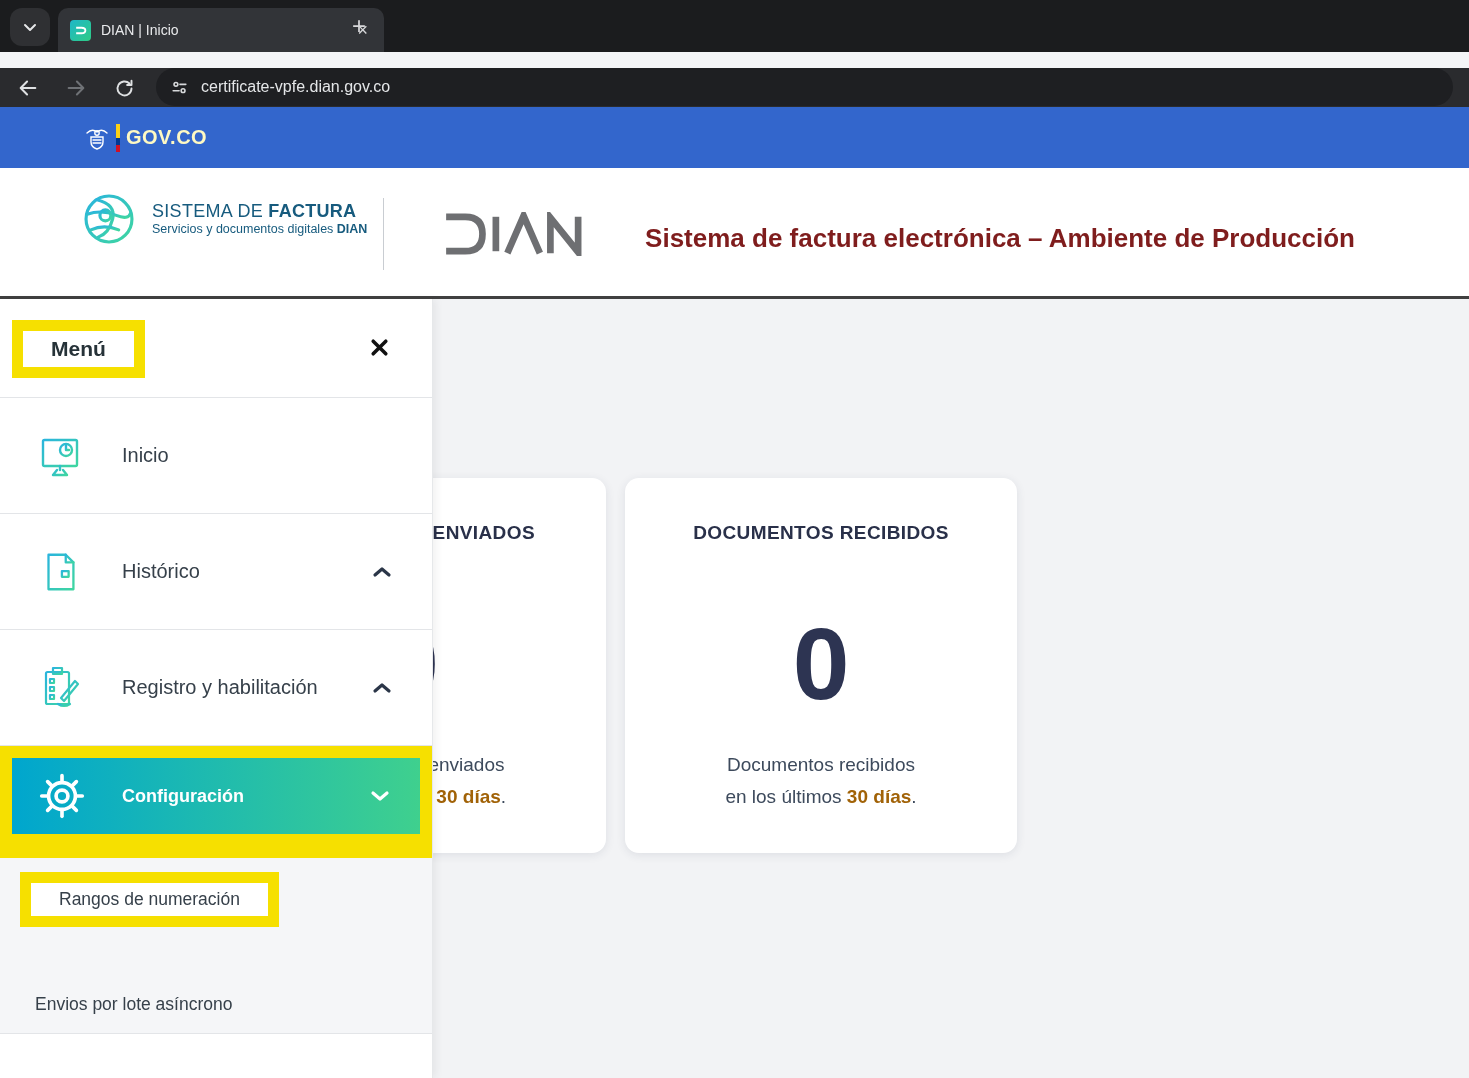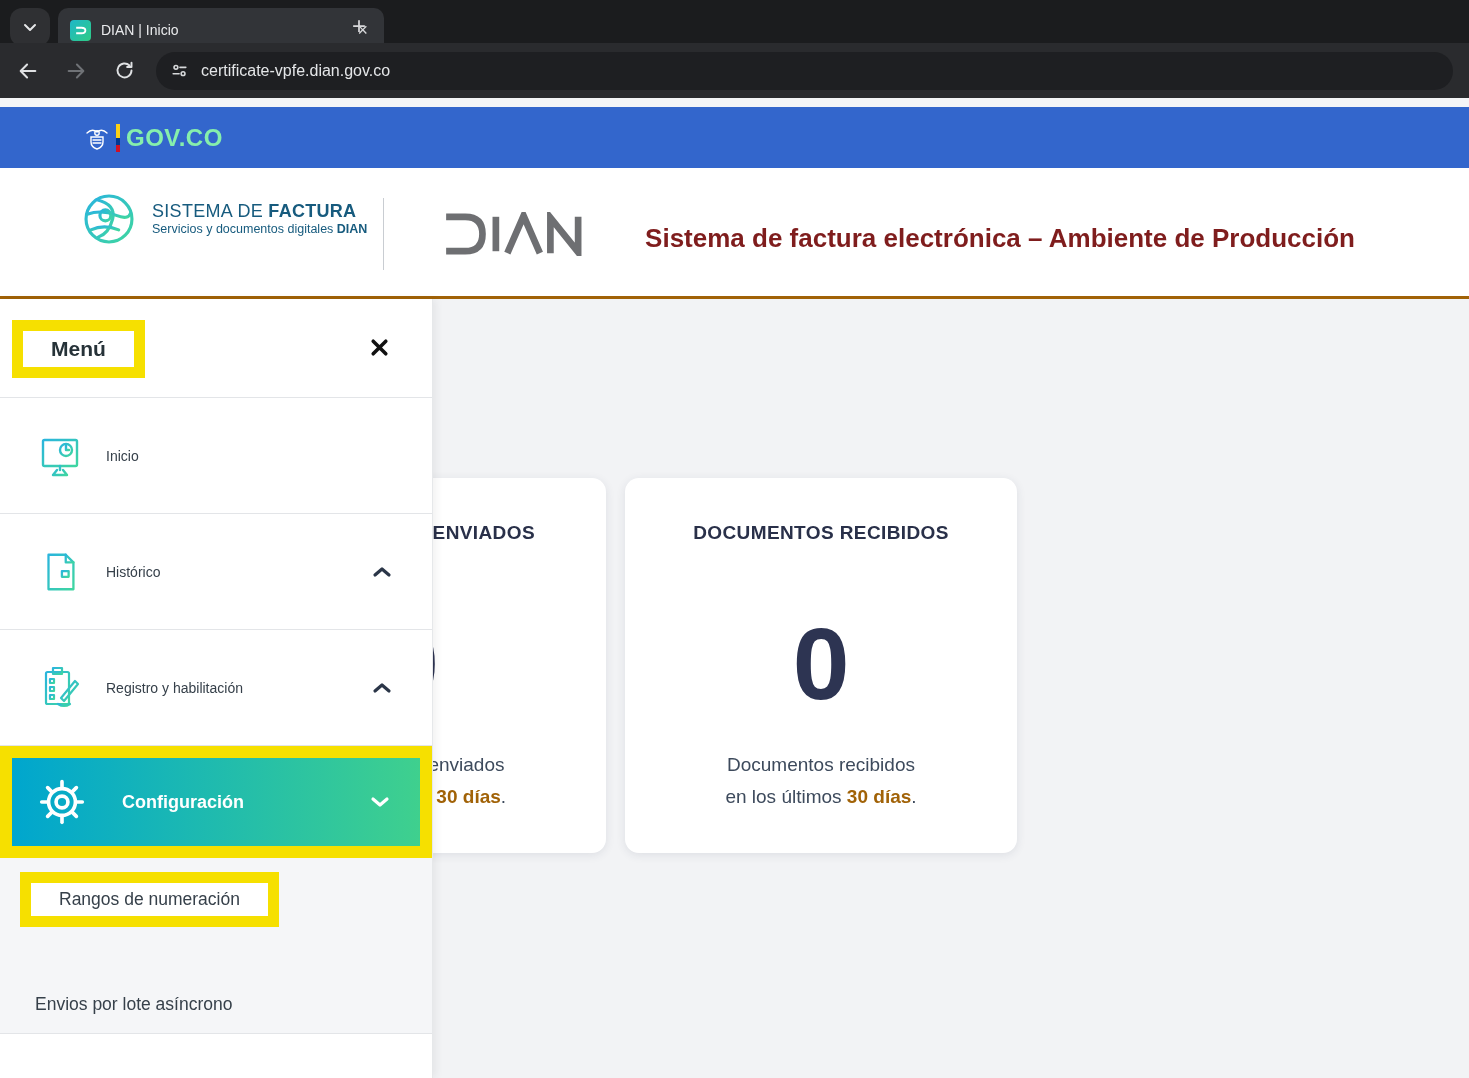--- a/index.html
+++ b/index.html
@@ -7,33 +7,33 @@
   body { font-family:"Liberation Sans", sans-serif; background:#f4f5f7; position:relative; }
 
   
   .tabstrip { position:absolute; left:0; top:0; width:1469px; height:52px; background:#1b1c1e; }
   .tabsearch { position:absolute; left:10px; top:8px; width:40px; height:38px; background:#2f3033; border-radius:12px; display:flex; align-items:center; justify-content:center; }
   .tab { position:absolute; left:58px; top:8px; width:326px; height:44px; background:#323438; border-radius:10px 10px 0 0; display:flex; align-items:center; padding:0 12px; gap:10px; }
   .favicon { width:21px; height:21px; border-radius:4px; background:linear-gradient(135deg,#1fb7c9,#2ecc85); display:flex; align-items:center; justify-content:center; flex:0 0 auto; }
   .tab-title { color:#e9eaec; font-size:14px; white-space:nowrap; overflow:hidden; flex:1; }
   .tab-close { color:#d6d7d9; font-size:18px; line-height:18px; padding:0 4px; }
   .newtab { position:absolute; left:352px; top:12px; color:#d6d7d9; font-size:24px; font-weight:300; }
-  .toolbar { position:absolute; left:0; top:43px; width:1469px; height:55px; background:#2a2b2e; display:flex; align-items:center; }
+  .toolbar { position:absolute; left:0; top:68px; width:1469px; height:55px; background:#2a2b2e; display:flex; align-items:flex-start; }
   .navbtn { width:40px; height:40px; display:flex; align-items:center; justify-content:center; margin-left:8px; }
   .urlpill { margin-left:12px; height:38px; flex:1; margin-right:16px; background:#1e1f22; border-radius:19px; display:flex; align-items:center; padding:0 14px; gap:12px; }
   .url-text { color:#e4e6e8; font-size:16px; }
 
   
   .govco { position:absolute; left:0; top:107px; width:1469px; height:61px; background:#3366cc; display:flex; align-items:center; }
   .govco-inner { display:flex; align-items:center; margin-left:84px; gap:6px; }
   .flag-stripe { width:4px; height:28px; background:linear-gradient(180deg,#fcd116 0 50%,#003893 50% 75%,#ce1126 75% 100%); }
-  .govco-text { color:#86efac; font-size:24px; font-weight:bold; letter-spacing:.5px; }
-
-  
-  .appheader { position:absolute; left:0; top:168px; width:1469px; height:131px; background:#ffffff; border-bottom:3px solid #a16207;padding-left:20px; }
+  .govco-text { color:#fef9c3; font-size:20px; font-weight:bold; letter-spacing:.5px; }
+
+  
+  .appheader { position:absolute; left:0; top:168px; width:1469px; height:131px; background:#ffffff; border-bottom:3px solid #404040;padding-left:20px; }
   .brand { position:absolute; left:80px; top:22px; display:flex; align-items:center; gap:14px; }
   .brand-lines { display:flex; flex-direction:column; line-height:1.08; }
   .bl1 { font-size:18px; color:#175b7e; letter-spacing:.3px; }
   .bl1 b { font-weight:bold; }
   .bl2 { font-size:28px; color:#4fc98e; font-weight:bold; letter-spacing:.5px; }
   .bl3 { font-size:12.5px; color:#175b7e; margin-top:2px; }
   .vdiv { position:absolute; left:383px; top:30px; width:1px; height:72px; background:#c9cdd2; }
   .dianlogo { position:absolute; left:420px; top:44px; }
   .header-title { position:absolute; right:114px; top:55px; font-size:26px; font-weight:bold; color:#7f1d1d; }
 
@@ -53,25 +53,25 @@
   .sidebar { position:absolute; left:0; top:0; width:433px; height:779px; background:#ffffff; z-index:5; border-right:1px solid #e6e8ea; box-shadow:3px 0 8px rgba(0,0,0,.06); }
   .menu-head { position:relative; height:99px; border-bottom:1px solid #e3e5e8; }
   .hl-box { background:#f6e000; padding:11px; display:inline-block; }
   .hl-inner { background:#ffffff; padding:6px 28px; }
   .menu-head .hl-box { position:absolute; left:12px; top:21px; }
   .menu-title { font-size:21px; font-weight:bold; color:#263238; }
   .menu-close { position:absolute; right:42px; top:38px; }
 
   .mitem { position:relative; height:116px; border-bottom:1px solid #e3e5e8; display:flex; align-items:center; }
   .mitem .micon { margin-left:36px; width:48px; display:flex; justify-content:center; }
-  .mitem .mlabel { margin-left:22px; font-size:14px; color:#36404a; }
+  .mitem .mlabel { margin-left:38px; font-size:20px; color:#36404a; }
   .mitem .chev { position:absolute; right:40px; }
 
   .cfg-wrap { background:#f6e000; padding:12px; height:112px; }
-  .cfg-row { position:relative; height:88px; background:linear-gradient(90deg,#00a6ce 0%,#3fd08e 100%); display:flex; align-items:center; }
+  .cfg-row { position:relative; height:76px; background:linear-gradient(90deg,#00a6ce 0%,#3fd08e 100%); display:flex; align-items:center; }
   .cfg-row .micon { margin-left:26px; width:48px; display:flex; justify-content:center; }
   .cfg-row .mlabel { margin-left:36px; font-size:18px; font-weight:bold; color:#ffffff; }
   .cfg-row .chev { position:absolute; right:30px; }
 
   .submenu { background:#f5f6f8; height:176px; border-bottom:1px solid #e3e5e8; position:relative; }
   .submenu .hl-box { position:absolute; left:20px; top:14px; }
   .sub-label { font-size:17.5px; color:#36404a;text-align:right; }
   .sub-item2 { position:absolute; left:35px; top:136px; }
   .sidebar-tail { background:#ffffff; height:100%; }
 

